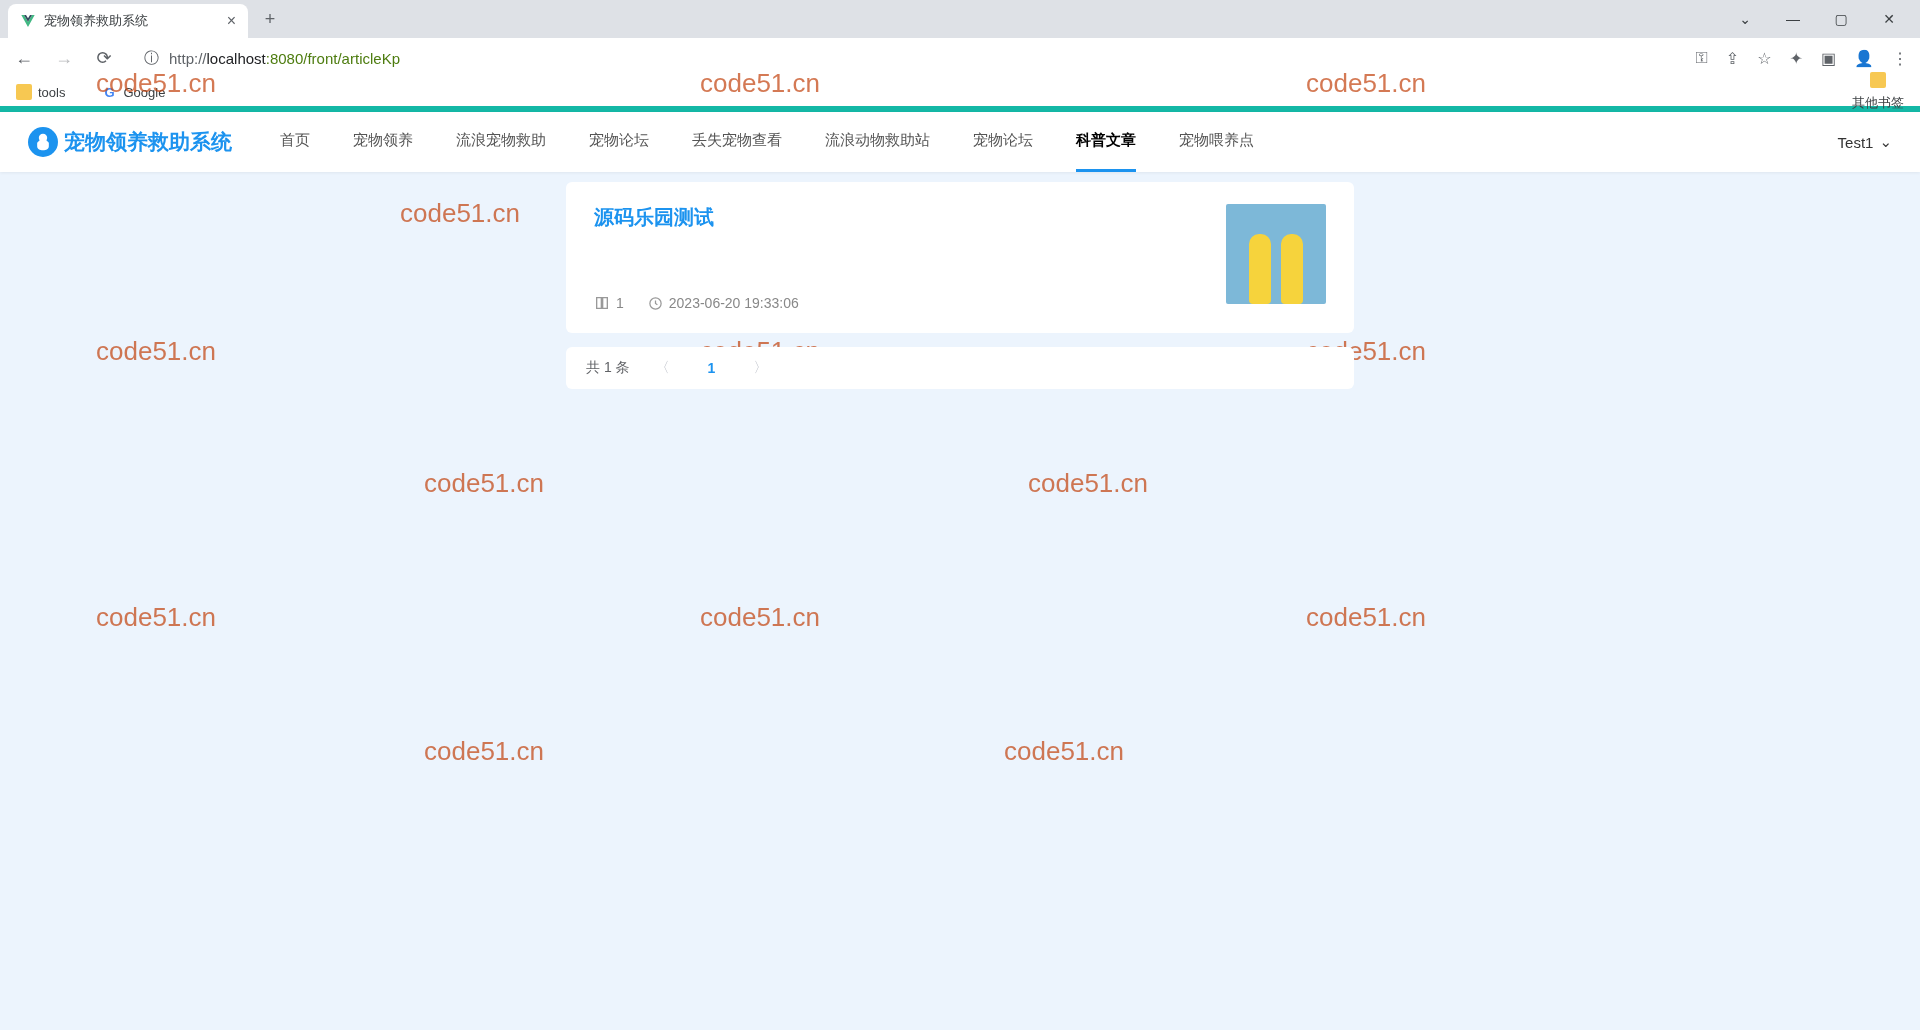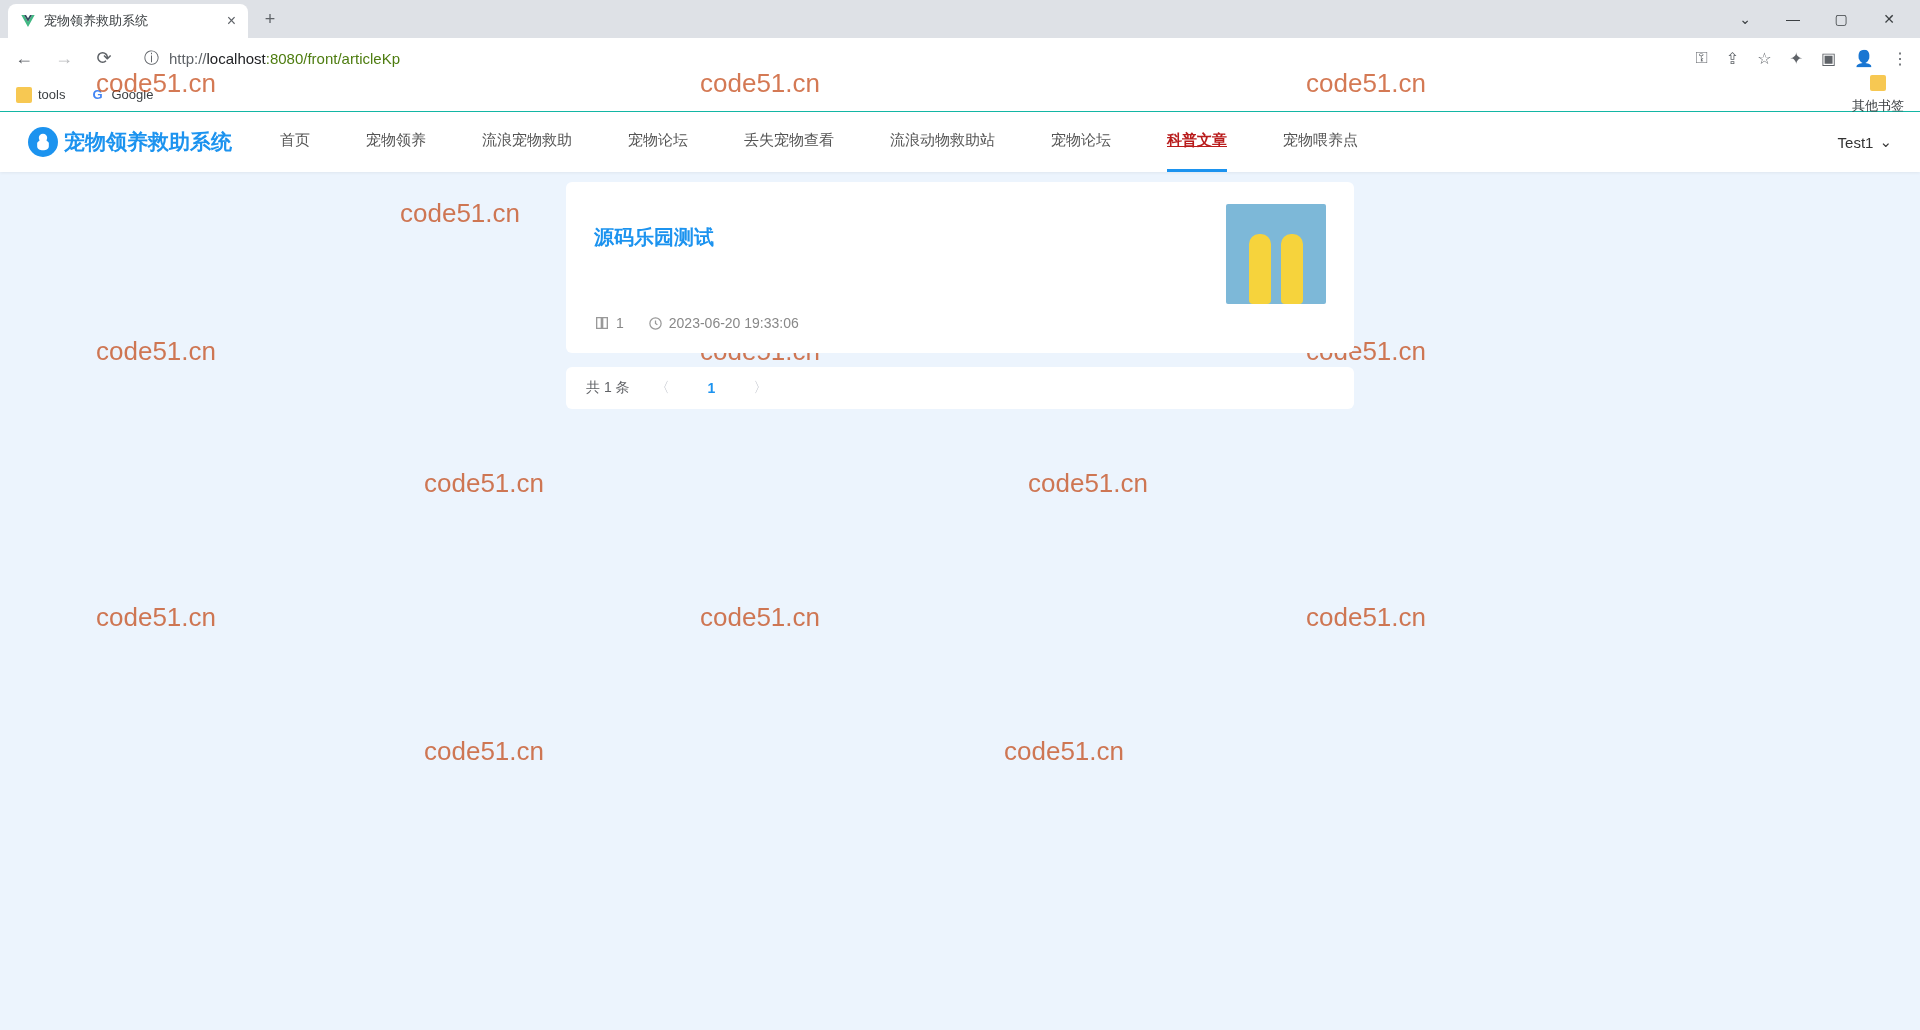--- a/index.html
+++ b/index.html
@@ -13,46 +13,46 @@
 .vue-icon { width: 16px; height: 16px; }
 .new-tab { width: 28px; height: 28px; display: flex; align-items: center; justify-content: center; margin-left: 8px; font-size: 18px; color: #5f6368; cursor: pointer; }
 .window-controls { margin-left: auto; display: flex; gap: 18px; padding-right: 16px; color: #3c4043; }
 .window-controls span { width: 30px; text-align: center; font-size: 14px; cursor: pointer; }
 .addr-bar { display: flex; align-items: center; height: 40px; padding: 0 12px; gap: 16px; }
 .nav-btn { color: #5f6368; font-size: 18px; cursor: pointer; width: 24px; text-align: center; }
 .nav-btn.disabled { color: #babcbe; }
 .url-box { display: flex; align-items: center; flex: 1; height: 30px; border-radius: 15px; gap: 10px; font-size: 15px; color: #5f6368; padding: 0 12px; }
 .url-host { color: #202124; }
 .tool-icons { display: flex; gap: 18px; align-items: center; color: #5f6368; font-size: 16px; }
-.bookmarks-bar { display: flex; align-items: center; height: 34px; padding: 0 16px; gap: 24px; font-size: 13px; color: #3c4043; border-bottom: 1px solid #14b8a6; }
+.bookmarks-bar { display: flex; align-items: center; height: 34px; padding: 0 16px; gap: 36px; font-size: 13px; color: #3c4043; border-bottom: 6px solid #14b8a6; }
 .bm-item { display: flex; align-items: center; gap: 6px; cursor: pointer; }
 .folder-icon { width: 16px; height: 16px; background: #f7c852; border-radius: 2px; }
 .g-icon { width: 16px; height: 16px; display: flex; align-items: center; justify-content: center; font-weight: bold; font-size: 13px; }
 .other-bookmarks { margin-left: auto; display: flex; align-items: center; gap: 6px; flex-direction: column; }
 
 
 .page { position: relative; background: #ecf4fd; height: calc(1030px - 112px); }
 .top-nav { background: #fff; height: 60px; display: flex; align-items: center; padding: 0 28px; box-shadow: 0 1px 3px rgba(0,0,0,0.06); }
 .logo { display: flex; align-items: center; gap: 6px; }
 .logo-icon { width: 30px; height: 30px; background: #1c93ef; border-radius: 50%; display: flex; align-items: center; justify-content: center; }
 .logo-text { font-size: 21px; font-weight: 700; color: #1c93ef; }
-.nav-items { display: flex; gap: 56px; margin-left: 48px; }
+.nav-items { display: flex; gap: 43px; margin-left: 48px; }
 .nav-item { font-size: 15px; color: #555; cursor: pointer; height: 60px; display: flex; align-items: center; border-bottom: 3px solid transparent; }
-.nav-item.active { color: #b91c1c; font-weight: 600; border-bottom-color: #1c93ef; text-decoration: underline; }
+.nav-item.active { color: #000000; font-weight: 600; border-bottom-color: #1c93ef; }
 .user-area { margin-left: auto; display: flex; align-items: center; gap: 6px; font-size: 15px; color: #333; cursor: pointer; }
 
 
 .watermark { position: absolute; color: #c2410c; font-size: 26px; pointer-events: none; opacity: 0.7; z-index: 0; }
 .big-watermark { position: absolute; color: #d9201f; font-size: 38px; font-weight: 500; letter-spacing: 2px; pointer-events: none; z-index: 0; }
 
 
 .content-wrap { position: relative; z-index: 1; width: 788px; margin: 10px auto 0; }
 .article-card { background: #fff; border-radius: 6px; padding: 22px 28px; display: flex; justify-content: space-between; align-items: flex-start; }
 .article-left { flex: 1; }
-.article-title { color: #1c93ef; font-size: 20px; font-weight: 600; margin-bottom: 64px; margin-top: 20px; }
+.article-title { color: #1c93ef; font-size: 20px; font-weight: 600; margin-bottom: 64px; }
 .article-meta { display: flex; align-items: center; gap: 24px; font-size: 14px; color: #888; }
 .meta-item { display: flex; align-items: center; gap: 6px; }
 .thumb { width: 100px; height: 100px; background: #7db8d8; border-radius: 2px; display: flex; align-items: flex-end; justify-content: center; gap: 10px; overflow: hidden; }
 .glove { width: 22px; height: 70px; background: #f6d33c; border-radius: 10px 10px 4px 4px; position: relative; }
 
 
 .pagination { background: #fff; border-radius: 6px; margin-top: 14px; padding: 12px 20px; display: flex; align-items: center; gap: 18px; font-size: 14px; color: #606266; }
 .page-total { color: #606266; }
 .page-arrow { color: #c0c4cc; cursor: pointer; font-size: 14px; padding: 0 8px; }
 .page-num { color: #1c93ef; font-weight: 600; padding: 0 12px; cursor: pointer; }

